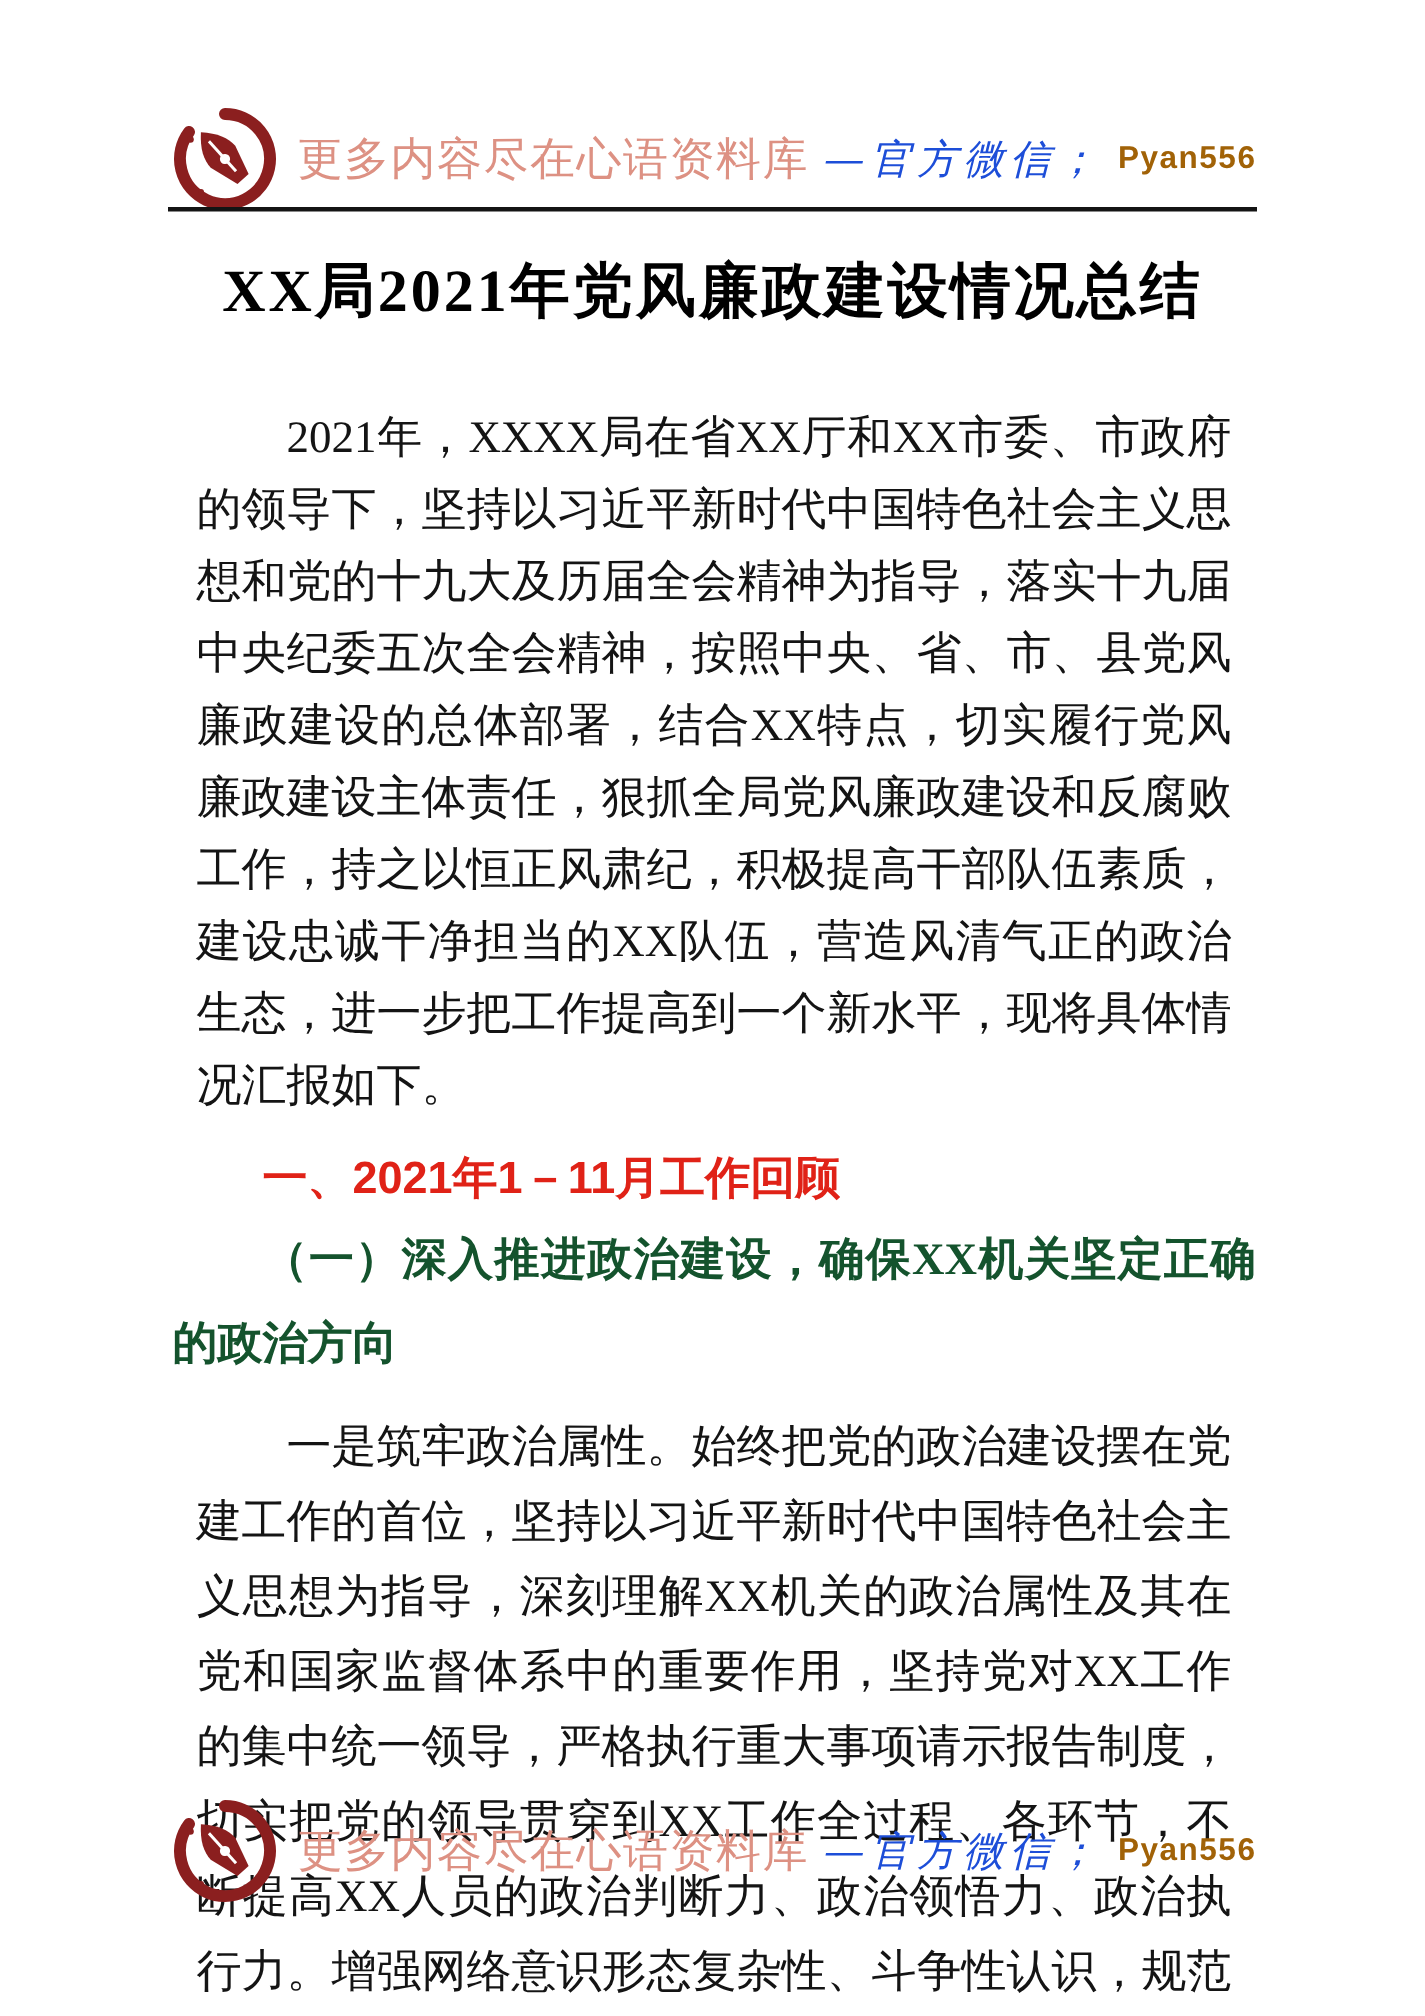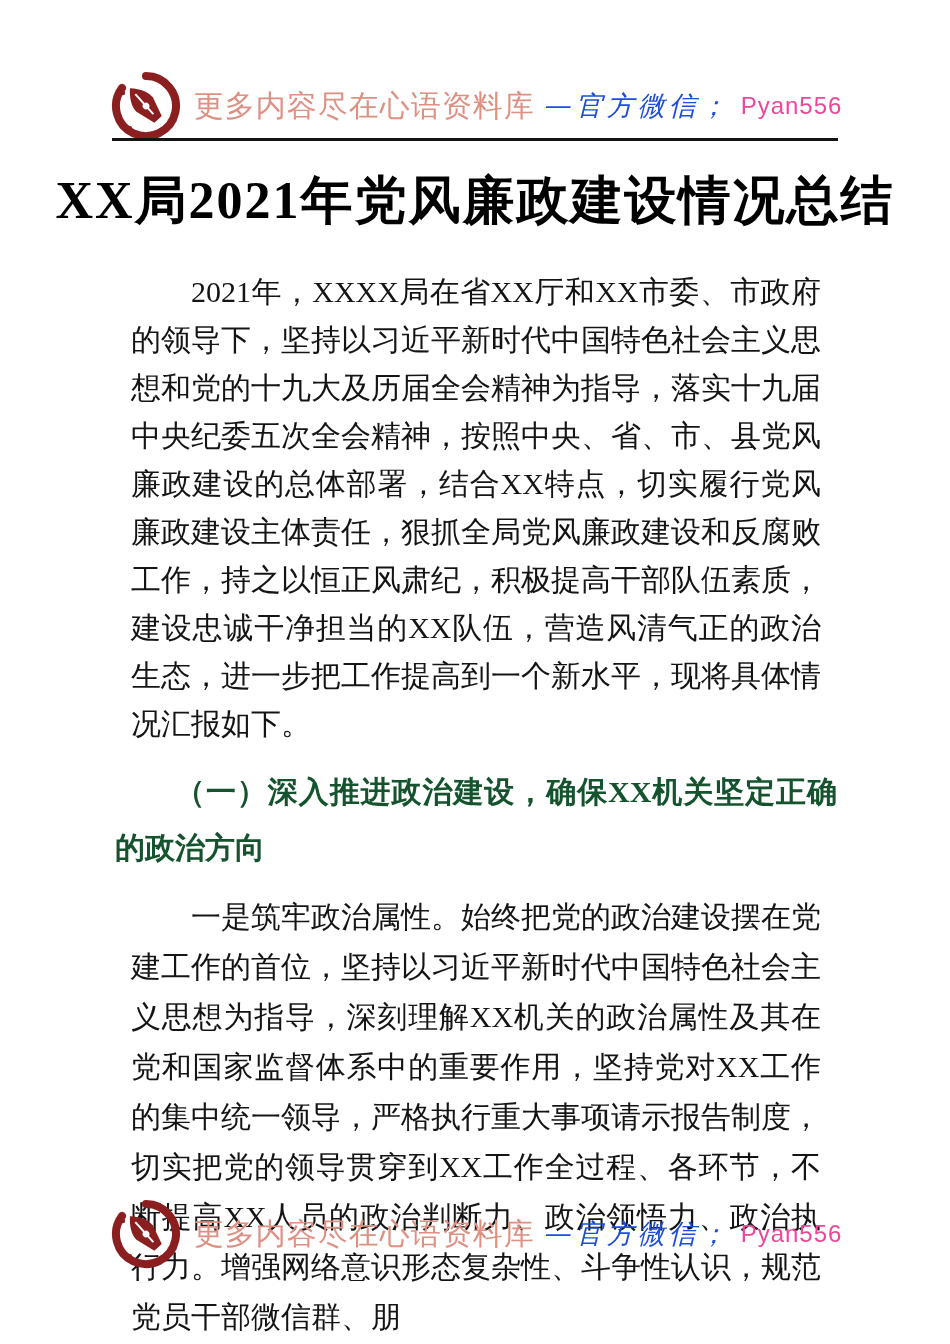--- a/index.html
+++ b/index.html
@@ -23,34 +23,34 @@
   .promo {
     font-family:"Liberation Serif","DejaVu Serif",serif;
     font-size:30px; color:#dd9183; letter-spacing:1px;
   }
   .wechat-label {
     font-family:"DejaVu Serif",serif; font-style:italic;
     font-size:27px; color:#1d4ed8; letter-spacing:4px;
   }
   .wechat-id {
     font-family:"Liberation Sans","DejaVu Sans",sans-serif;
-    font-size:24px; color:#ec4899; letter-spacing:1px;
+    font-size:21px; color:#a16207; letter-spacing:1px;font-weight:bold;
   }
 
   .rule {
     position:absolute; top:138px; left:112px;
     width:726px; height:3px; background:#141414;
   }
 
   
   .doc-title {
     position:absolute; top:166px; left:0; width:100%;
     margin:0; text-align:center;
     font-family:"Liberation Serif","DejaVu Serif",serif;
-    font-weight:bold; font-size:52px; color:#000000;
+    font-weight:bold; font-size:40px; color:#000000;
     letter-spacing:2px;
   }
 
   
   .doc-body {
     position:absolute; top:252px; left:115px; width:722px;
     color:#141414; font-size:30px;
     text-align:justify; text-justify:inter-ideograph;
   }
   .para { margin:16px; text-indent:2em; line-height:48px; }
@@ -87,20 +87,21 @@
       <span class="wechat-label">—官方微信；</span>
       <span class="wechat-id">Pyan556</span>
   </div>
 
   <div class="rule"></div>
 
   <h1 class="doc-title">XX局2021年党风廉政建设情况总结</h1>
 
   <div class="doc-body">
     <p class="para">2021年，XXXX局在省XX厅和XX市委、市政府的领导下，坚持以习近平新时代中国特色社会主义思想和党的十九大及历届全会精神为指导，落实十九届中央纪委五次全会精神，按照中央、省、市、县党风廉政建设的总体部署，结合XX特点，切实履行党风廉政建设主体责任，狠抓全局党风廉政建设和反腐败工作，持之以恒正风肃纪，积极提高干部队伍素质，建设忠诚干净担当的XX队伍，营造风清气正的政治生态，进一步把工作提高到一个新水平，现将具体情况汇报如下。</p>
+    <p class="heading-red">一、2021年1－11月工作回顾</p>
     <p class="heading-blue">（一）深入推进政治建设，确保XX机关坚定正确的政治方向</p>
     <p class="para para-2">一是筑牢政治属性。始终把党的政治建设摆在党建工作的首位，坚持以习近平新时代中国特色社会主义思想为指导，深刻理解XX机关的政治属性及其在党和国家监督体系中的重要作用，坚持党对XX工作的集中统一领导，严格执行重大事项请示报告制度，切实把党的领导贯穿到XX工作全过程、各环节，不断提高XX人员的政治判断力、政治领悟力、政治执行力。增强网络意识形态复杂性、斗争性认识，规范党员干部微信群、朋</p>
   </div>
 
   <div class="brandbar footer">
     <svg class="logo" viewBox="0 0 72 72" aria-hidden="true">
       <path d="M36 6 a30 30 0 1 1 -24 12" fill="none" stroke="#8b1f1f" stroke-width="8" stroke-linecap="round"></path>
       <circle cx="13" cy="23" r="2.2" fill="#8b1f1f"></circle>
       <circle cx="20" cy="58" r="2" fill="#8b1f1f"></circle>
       <g transform="rotate(-42 36 36)">

